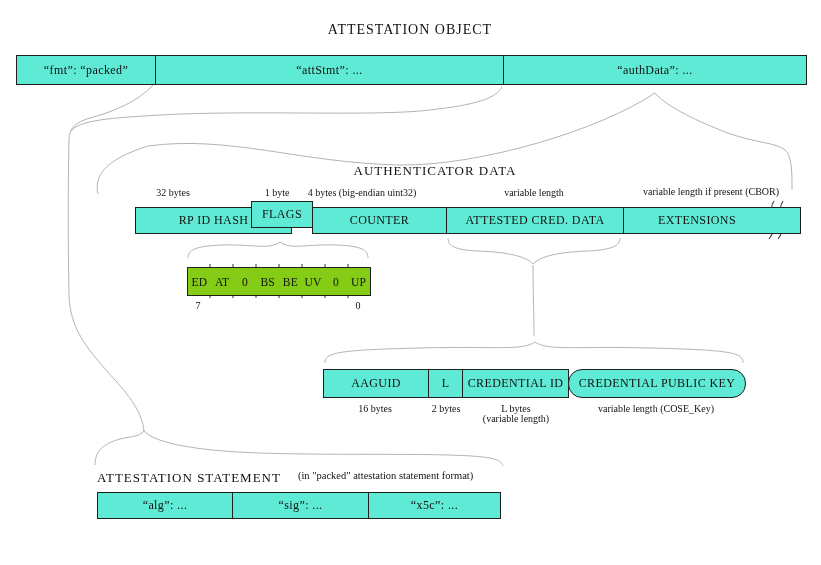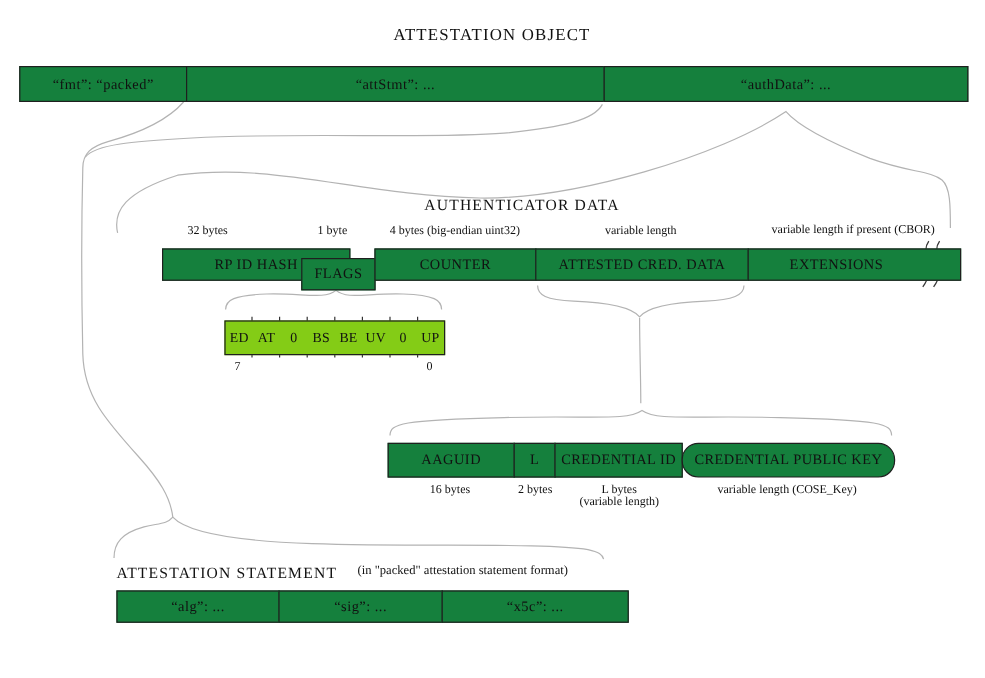--- a/index.html
+++ b/index.html
@@ -5,21 +5,21 @@
   html,body{margin:0;padding:0;background:#fff;}
   .stage{
     position:relative;width:821px;height:565px;background:#ffffff;
     font-family:"Liberation Serif","DejaVu Serif",serif;color:#111;
     overflow:hidden;
   }
   .abs{position:absolute;}
   .box{
     position:absolute;box-sizing:border-box;border:1px solid #1f1f1f;
     display:flex;align-items:center;justify-content:center;
-    font-size:12px;letter-spacing:0.4px;white-space:nowrap;background:#15803d;
+    font-size:12px;letter-spacing:0.4px;white-space:nowrap;background:#5eead4;
   }
   .ctr{text-align:center;transform:translateX(-50%);white-space:nowrap;}
   .small{font-size:10px;color:#111;}
   .title{font-size:14px;letter-spacing:1px;}
   .sect-title{font-size:13px;letter-spacing:1px;}
   .bitcells{
     position:absolute;box-sizing:border-box;border:1px solid #1f1f1f;
     display:flex;background:#84cc16;
   }
   .bitcells span{
@@ -85,28 +85,28 @@
     <span>“attStmt”: ...</span>
   </div>
   <div class="box" style="left:503px;top:55px;width:304px;height:30px;">
     <span>“authData”: ...</span>
   </div>
 
   <div class="abs ctr sect-title" style="left:435px;top:163px;">AUTHENTICATOR DATA</div>
 
   <div class="abs ctr small" style="left:173px;top:187px;">32 bytes</div>
   <div class="abs ctr small" style="left:277px;top:187px;">1 byte</div>
-  <div class="abs ctr small" style="left:379px;top:187px;">4 bytes (big-endian uint32)</div>
+  <div class="abs ctr small" style="left:362px;top:187px;">4 bytes (big-endian uint32)</div>
   <div class="abs ctr small" style="left:534px;top:187px;">variable length</div>
   <div class="abs ctr small" style="left:711px;top:186px;">variable length if present (CBOR)</div>
 
   <div class="box" style="left:95px;top:207px;width:157px;height:27px;margin-left:40px;">
     <span>RP ID HASH</span>
   </div>
-  <div class="box" style="left:251px;top:215px;width:62px;height:27px;justify-content:center;">
+  <div class="box" style="left:251px;top:201px;width:62px;height:27px;justify-content:center;">
     <span>FLAGS</span>
   </div>
   <div class="box" style="left:312px;top:207px;width:135px;height:27px;align-items:center;">
     <span>COUNTER</span>
   </div>
   <div class="box" style="left:446px;top:207px;width:178px;height:27px;">
     <span>ATTESTED CRED. DATA</span>
   </div>
   <div class="box" style="left:623px;top:207px;width:178px;height:27px;padding-right:30px;">
     <span>EXTENSIONS</span>
@@ -148,17 +148,17 @@
     <span class="sect-title">ATTESTATION STATEMENT</span>
     <span style="font-size:10.5px;">(in "packed" attestation statement format)</span>
   </div>
 
   <div class="box" style="left:97px;top:492px;width:136px;height:27px;">
     <span>“alg”: ...</span>
   </div>
   <div class="box" style="left:232px;top:492px;width:137px;height:27px;">
     <span>“sig”: ...</span>
   </div>
-  <div class="box" style="left:368px;top:492px;width:156px;height:27px;">
+  <div class="box" style="left:368px;top:492px;width:133px;height:27px;">
     <span>“x5c”: ...</span>
   </div>
 
 </div>
 
 </body></html>

